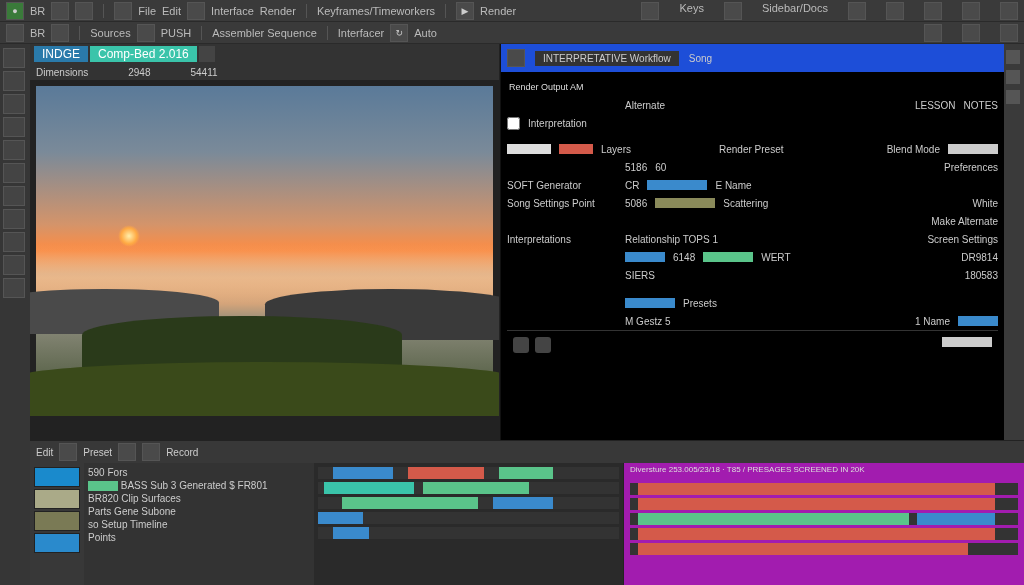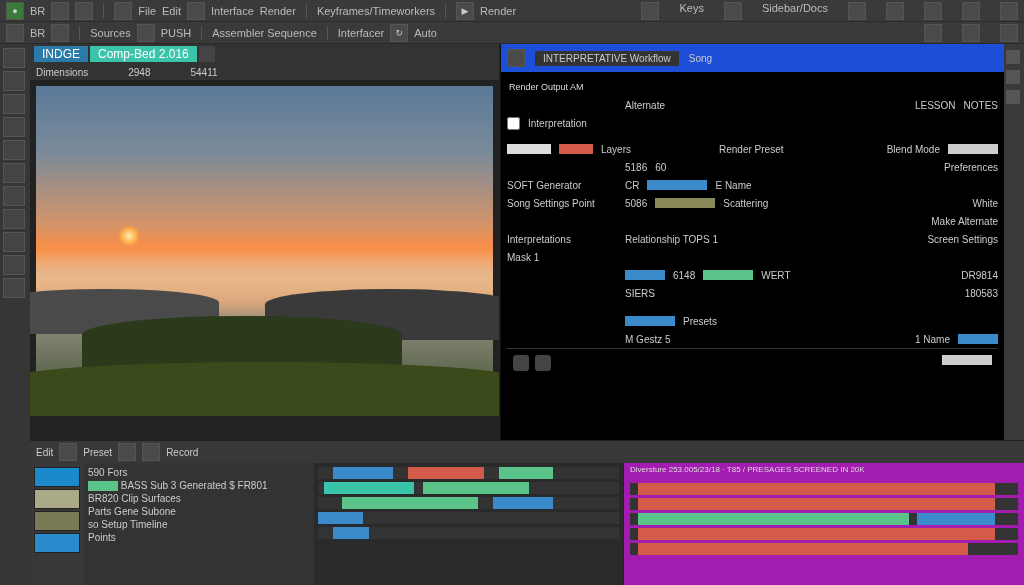--- a/index.html
+++ b/index.html
@@ -205,23 +205,20 @@
           <div class="props-row">
               <span class="k"></span>
               <span style="margin-left:auto">Make Alternate</span>
             </div>
           <div class="props-row">
               <span class="k">Interpretations</span>
               <span>Relationship TOPS 1</span>
               <span style="margin-left:auto">Screen Settings</span>
             </div>
           <div class="props-row">
-              <span class="k">Mask 1</span>
-            </div>
-          <div class="props-row">
               <span class="k"></span>
               <span class="bar" style="background:#3a8acc;width:40px"></span>
               <span>6148</span>
               <span class="bar" style="background:#5ac48a;width:50px"></span>
               <span>WERT</span>
               <span style="margin-left:auto" class="bar"></span>
               <span>DR9814</span>
             </div>
           <div class="props-row">
               <span class="k"></span>

